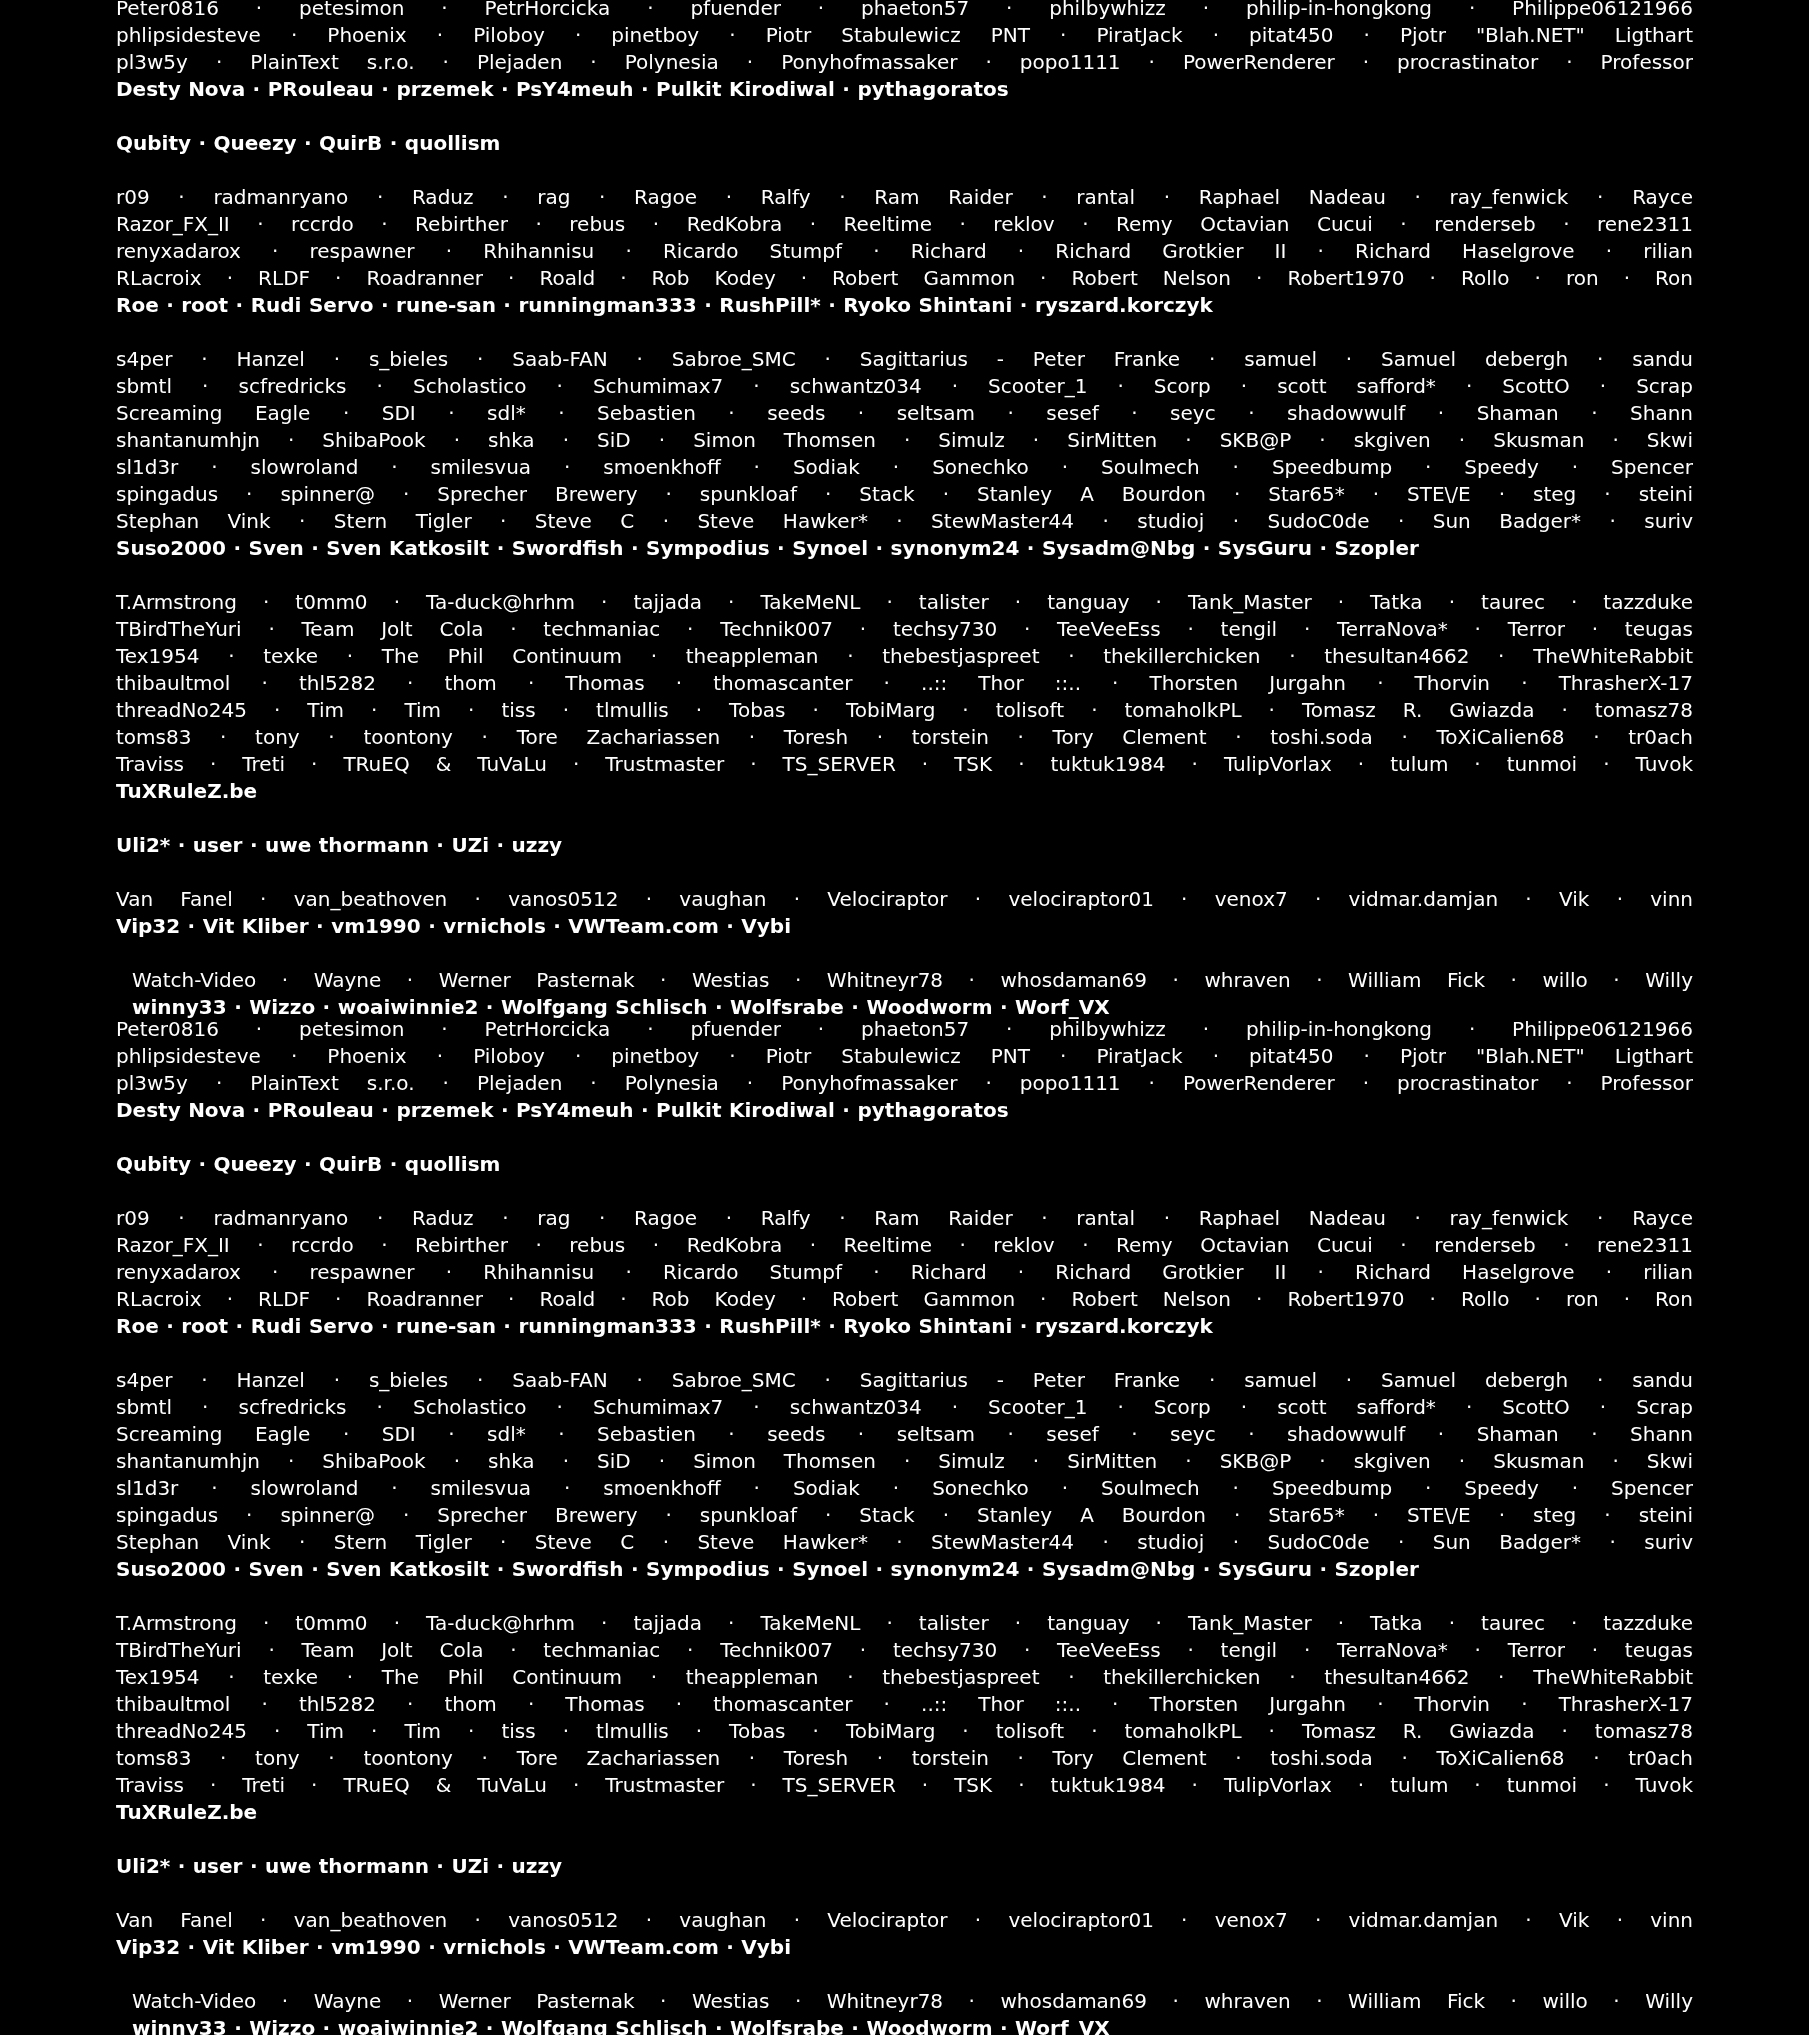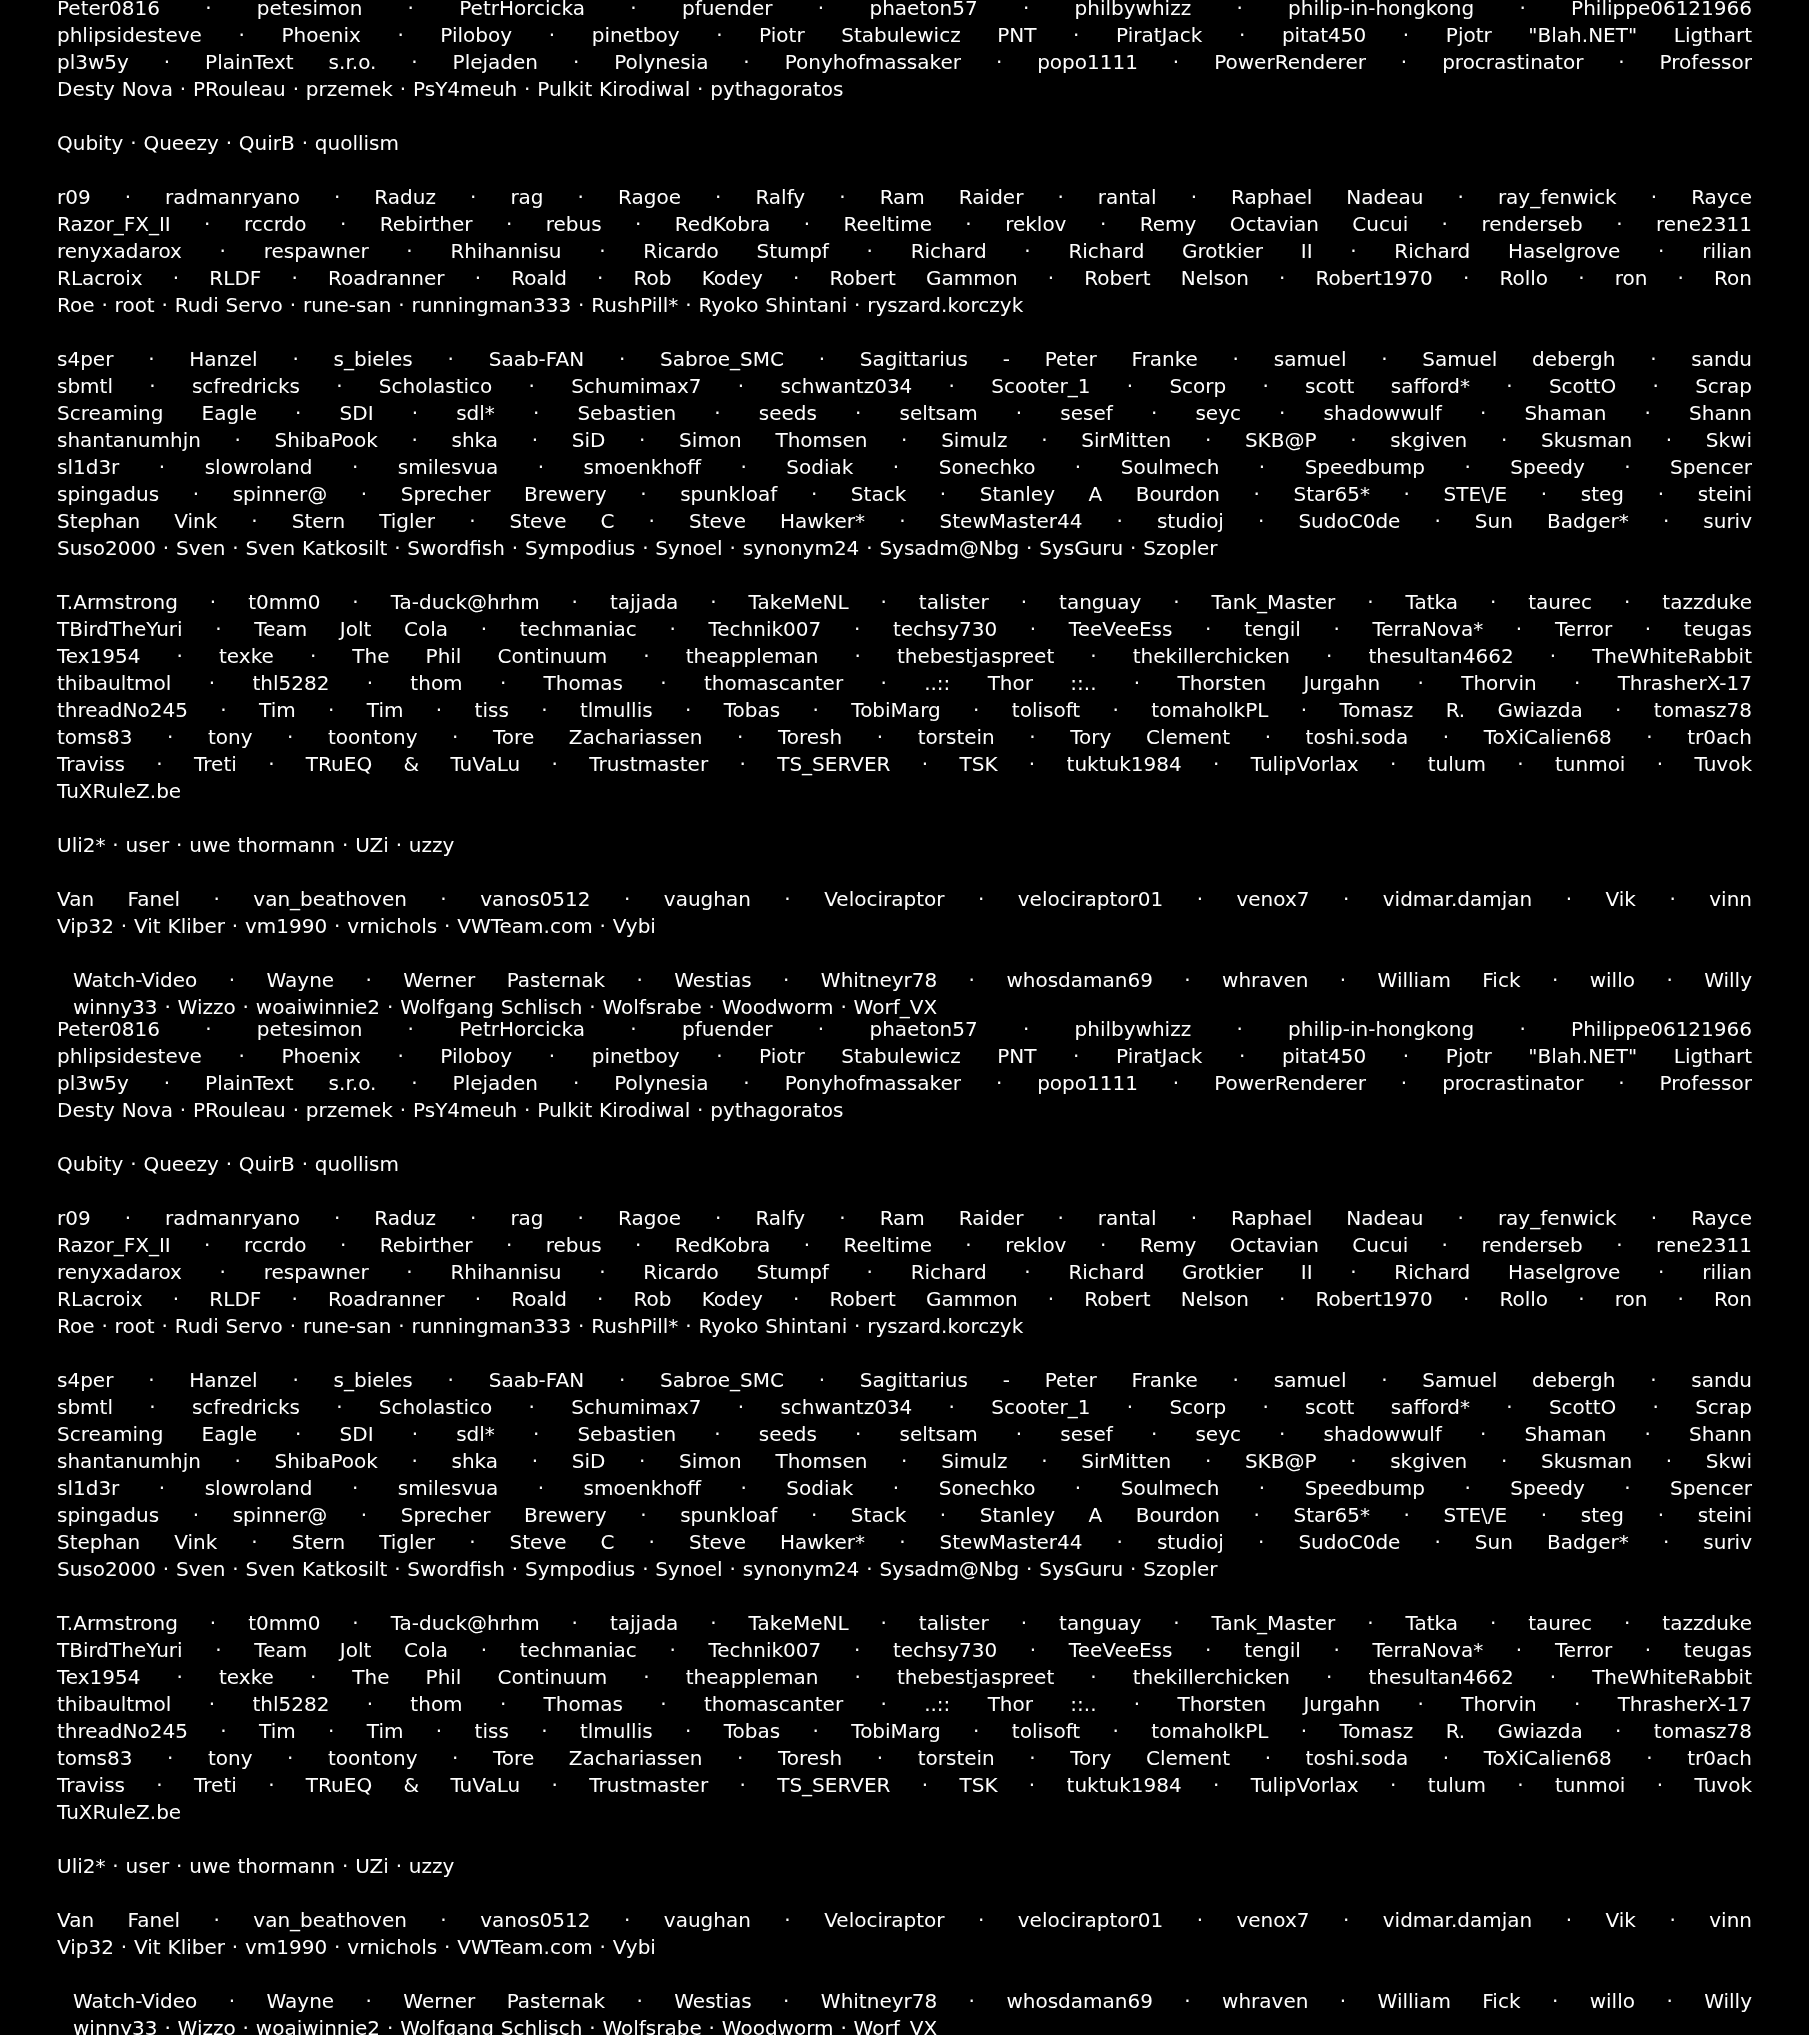--- a/index.html
+++ b/index.html
@@ -9,21 +9,21 @@
   }
   body {
     width: 1809px;
     height: 2035px;
     overflow: hidden;
   }
   .credits-page {
     box-sizing: border-box;
     width: 1809px;
     height: 2035px;
-    padding: 0 57px;
+    padding: 0 116px;
     background: #000000;
     color: #ffffff;
     font-family: "DejaVu Sans", "Liberation Sans", sans-serif;
     font-size: 20px;
     line-height: 27px;
     font-weight: 400;
     overflow: hidden;
   }
   .credits-wrap {
     margin-top: -5.4px;
@@ -34,20 +34,21 @@
   .paragraph:last-child { margin-bottom: 0; margin-left: 16px; }
   .line {
     text-align: justify;
     text-align-last: justify;
     white-space: normal;
     word-spacing: 0.5px;
   }
   .line.last {
     text-align: center;
     text-align-last: left;
+    font-weight: bold;
   }
 </style>
 </head>
 <body>
 
 <div class="credits-page">
   <div class="credits-wrap">
       <section class="credits-block">
         <div class="paragraph">
           <div class="line">Peter0816 · petesimon · PetrHorcicka · pfuender · phaeton57 · philbywhizz · philip-in-hongkong · Philippe06121966</div>

